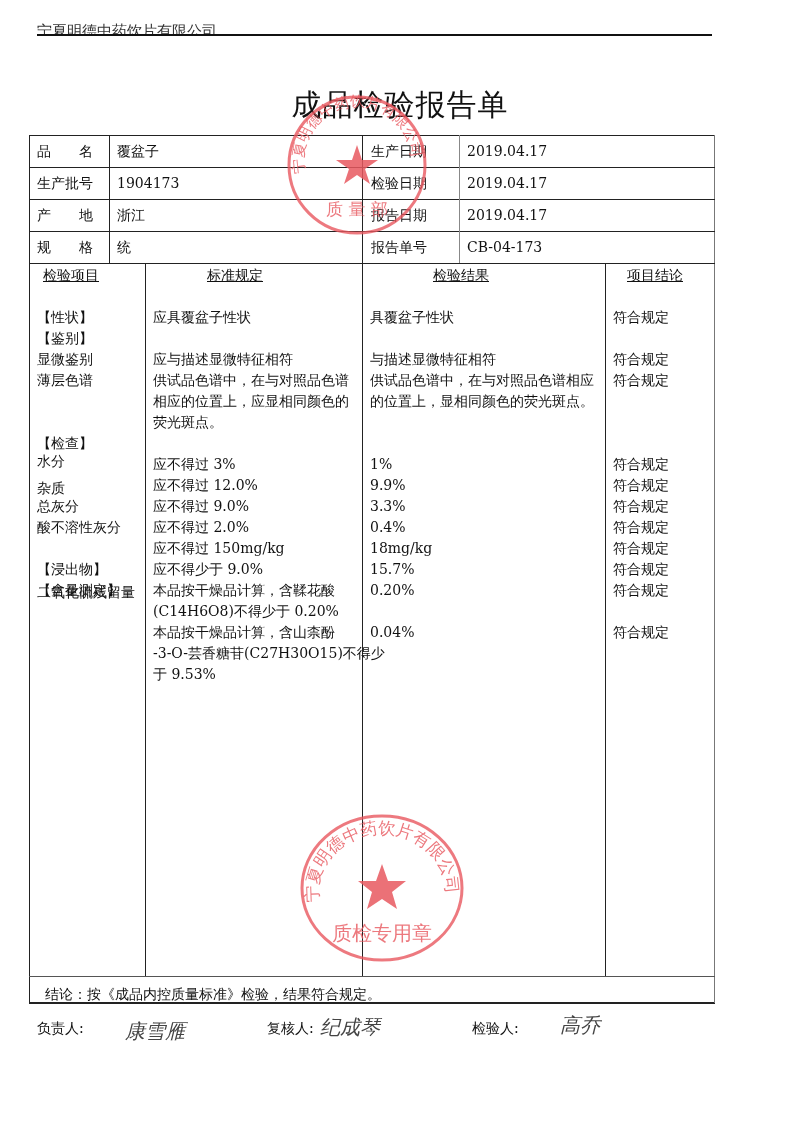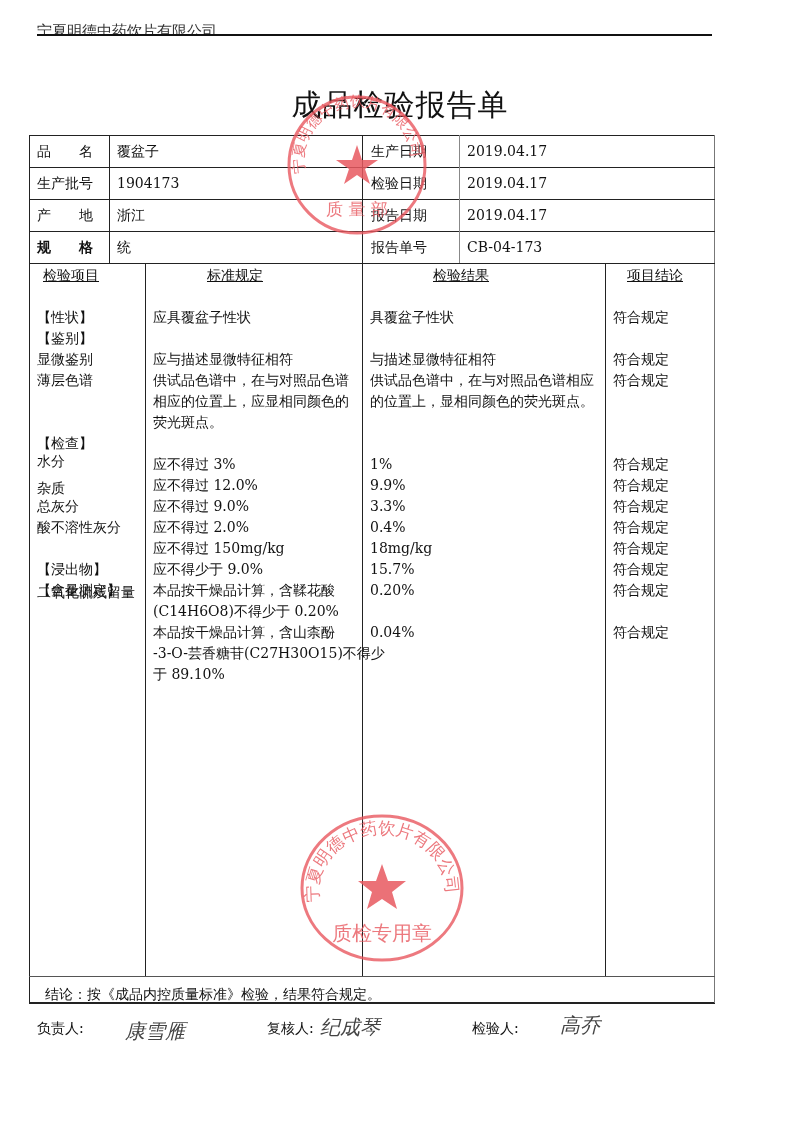--- a/index.html
+++ b/index.html
@@ -57,21 +57,21 @@
 <div class="txt info" style="left:37px;top:174px;">生产批号</div>
 <div class="txt info" style="left:117px;top:174px;">1904173</div>
 <div class="txt info" style="left:371px;top:174px;">检验日期</div>
 <div class="txt info" style="left:467px;top:174px;">2019.04.17</div>
 
 <div class="txt info" style="left:37px;top:206px;">产　　地</div>
 <div class="txt info" style="left:117px;top:206px;">浙江</div>
 <div class="txt info" style="left:371px;top:206px;">报告日期</div>
 <div class="txt info" style="left:467px;top:206px;">2019.04.17</div>
 
-<div class="txt info" style="left:37px;top:238px;font-weight:bold;">规　　格</div>
+<div class="txt info" style="left:37px;top:238px;">规　　格</div>
 <div class="txt info" style="left:117px;top:238px;">统</div>
 <div class="txt info" style="left:371px;top:238px;">报告单号</div>
 <div class="txt info" style="left:467px;top:238px;">CB-04-173</div>
 
 <div class="txt u" style="left:43px;top:266px;">检验项目</div>
 <div class="txt u" style="left:207px;top:266px;">标准规定</div>
 <div class="txt u" style="left:433px;top:266px;">检验结果</div>
 <div class="txt u" style="left:627px;top:266px;">项目结论</div>
 
 <div id="rows">
@@ -137,21 +137,21 @@
     <div class="txt" style="left: 613px; top: 602px;"></div>
     <div class="txt" style="left: 37px; top: 623px;"></div>
     <div class="txt" style="left: 153px; top: 623px;">本品按干燥品计算，含山柰酚</div>
     <div class="txt" style="left: 370px; top: 623px;">0.04%</div>
     <div class="txt" style="left: 613px; top: 623px;">符合规定</div>
     <div class="txt" style="left: 37px; top: 644px;"></div>
     <div class="txt" style="left: 153px; top: 644px;">-3-O-芸香糖苷(C27H30O15)不得少</div>
     <div class="txt" style="left: 370px; top: 644px;"></div>
     <div class="txt" style="left: 613px; top: 644px;"></div>
     <div class="txt" style="left: 37px; top: 665px;"></div>
-    <div class="txt" style="left: 153px; top: 665px;">于 89.10%</div>
+    <div class="txt" style="left: 153px; top: 665px;">于 9.53%</div>
     <div class="txt" style="left: 370px; top: 665px;"></div>
     <div class="txt" style="left: 613px; top: 665px;"></div>
   </div>
 
 <div class="txt" style="left:45px;top:985px;">结论：按《成品内控质量标准》检验，结果符合规定。</div>
 
 <div class="txt" style="left:37px;top:1019px;">负责人:</div>
 <div class="sig" style="left:125px;top:1018px;">康雪雁</div>
 <div class="txt" style="left:267px;top:1019px;">复核人:</div>
 <div class="sig" style="left:320px;top:1014px;">纪成琴</div>

